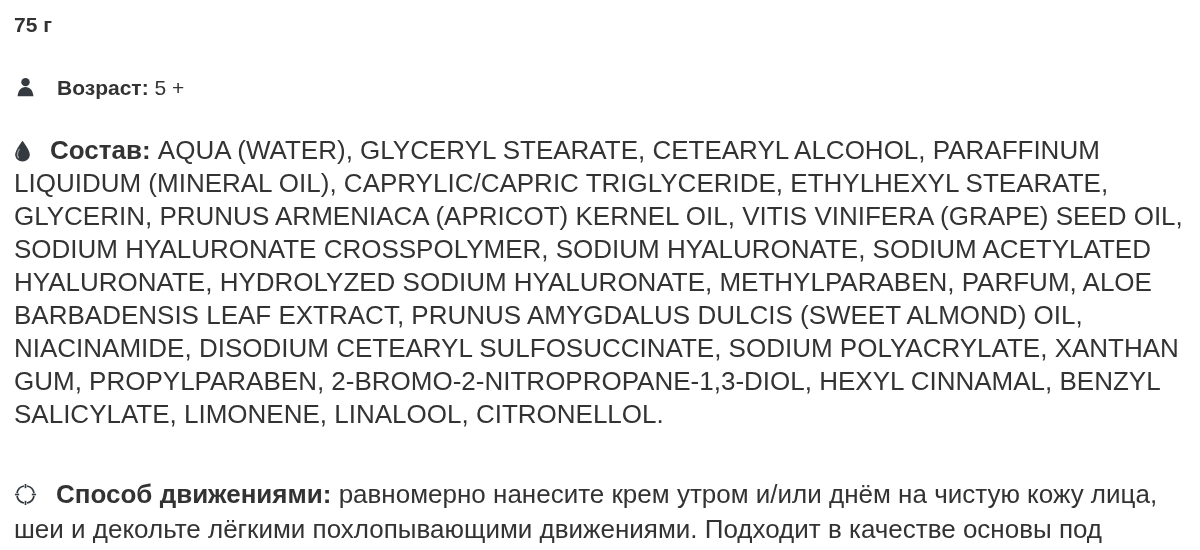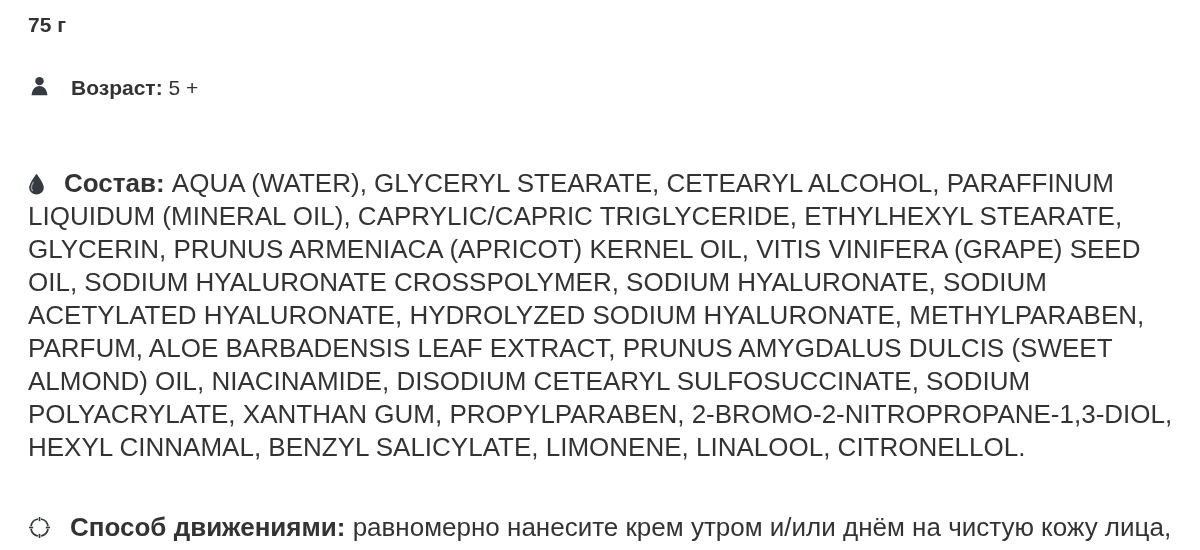--- a/index.html
+++ b/index.html
@@ -5,34 +5,35 @@
   * { margin: 0; padding: 0; box-sizing: border-box; }
   html, body {
     width: 1200px;
     background: #ffffff;
     font-family: "Liberation Sans", "DejaVu Sans", sans-serif;
     color: #333333;
   }
   .page {
     width: 1200px;
     height: 550px;
-    padding: 12px 14px 0 28px;
+    padding: 12px 14px 0 14px;
     overflow: hidden;
   }
   .weight {
     font-size: 21px;
     font-weight: 700;
     line-height: 25px;
     margin-bottom: 38px;
   }
   .age-row {
     display: flex;
+    align-items: center;
     font-size: 21px;
     line-height: 25px;
-    margin-bottom: 67px;
+    margin-bottom: 34px;
   }
   .age-row .icon { margin-right: 20px; display: inline-flex; }
   .label { font-weight: 700; }
   .para {
     font-size: 26px;
     line-height: 33px;
   }
   .para .icon {
     display: inline-block;
     vertical-align: -3px;

